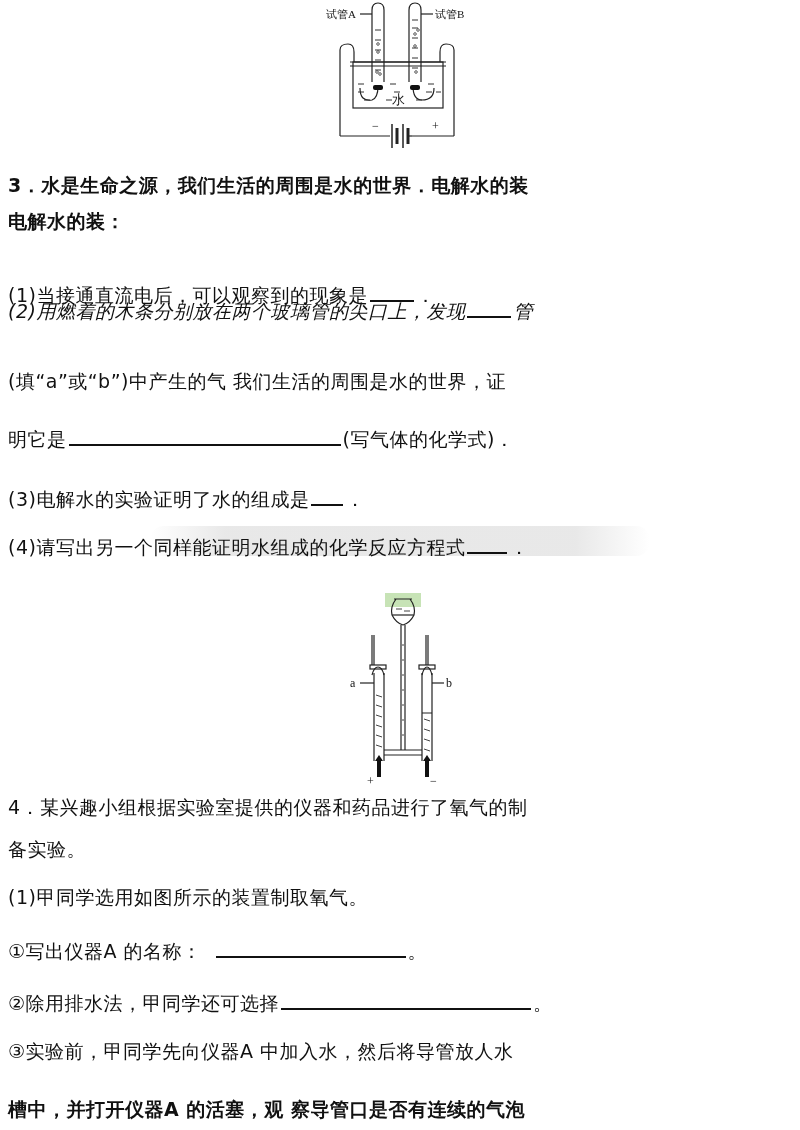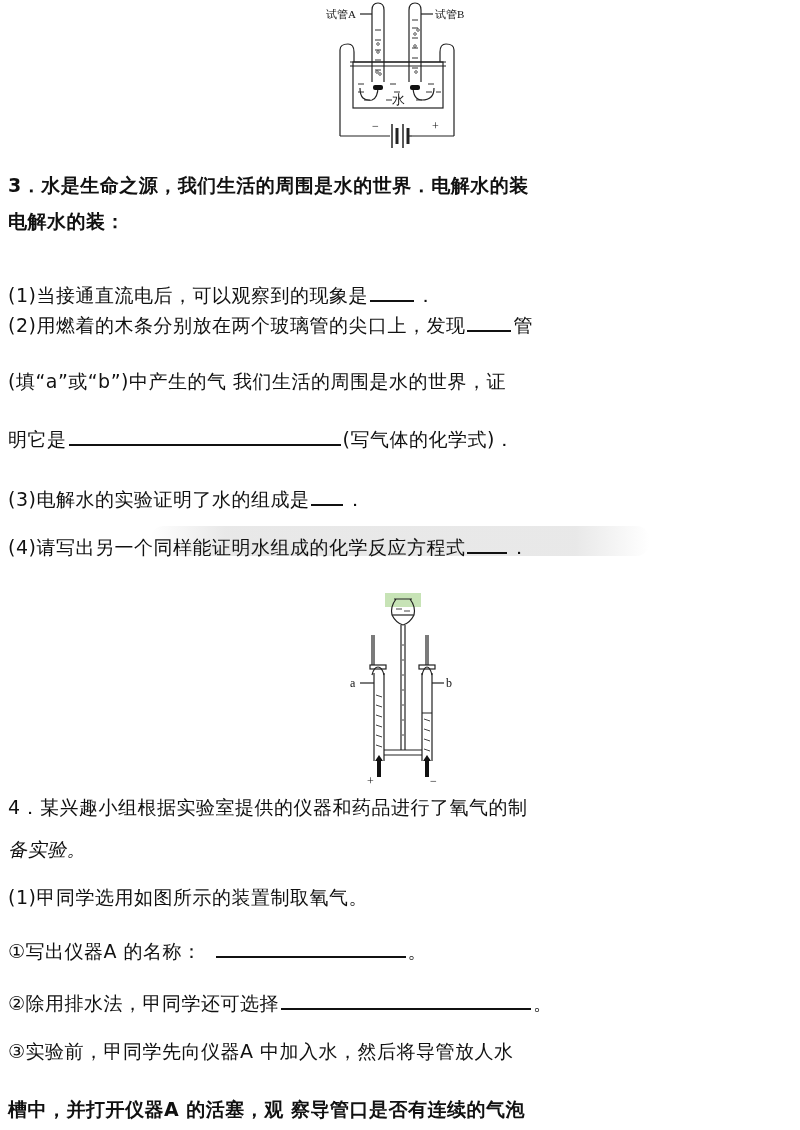--- a/index.html
+++ b/index.html
@@ -100,21 +100,21 @@
   </g>
 </svg>
 
 <div class="line bold" style="top:168px;">3．水是生命之源，我们生活的周围是水的世界．电解水的装</div>
 <div class="line bold" style="top:204px;">电解水的装：</div>
 
 <div class="line" style="top:256px;margin-top:20px;">
   <span>(1)当接通直流电后，可以观察到的现象是</span><span class="blank" style="width:44px;"></span><span>．</span>
 </div>
 
-<div class="line" style="top:306px;">
+<div class="line" style="top:292px;font-style:italic;">
   <span>(2)用燃着的木条分别放在两个玻璃管的尖口上，发现</span><span class="blank" style="width:44px;"></span><span>管</span>
 </div>
 <div class="line" style="top:364px;">(填“a”或“b”)中产生的气 我们生活的周围是水的世界，证</div>
 <div class="line" style="top:420px;">
   <span>明它是</span><span class="blank" style="width:272px;"></span><span>(写气体的化学式)．</span>
 </div>
 
 <div class="line" style="top:480px;">
   <span>(3)电解水的实验证明了水的组成是</span><span class="blank" style="width:32px;"></span><span>．</span>
 </div>
@@ -182,21 +182,21 @@
   <rect x="95" y="176" width="4" height="16" fill="#111"></rect>
   <g font-family="Liberation Serif, serif" font-size="12" fill="#111">
     <text x="20" y="102">a</text>
     <text x="116" y="102">b</text>
     <text x="37" y="200">+</text>
     <text x="100" y="200">−</text>
   </g>
 </svg>
 
 <div class="line" style="top:790px;text-align:center;">4．某兴趣小组根据实验室提供的仪器和药品进行了氧气的制</div>
-<div class="line" style="top:832px;font-style:italic;">备实验。</div>
+<div class="line" style="top:832px;">备实验。</div>
 <div class="line" style="top:880px;">(1)甲同学选用如图所示的装置制取氧气。</div>
 
 <div class="line" style="top:932px;">
   <span>①写出仪器A 的名称：</span><span class="blank" style="width:190px;margin-left:14px;"></span><span>。</span>
 </div>
 
 <div class="line" style="top:984px;">
   <span>②除用排水法，甲同学还可选择</span><span class="blank" style="width:250px;"></span><span>。</span>
 </div>
 

